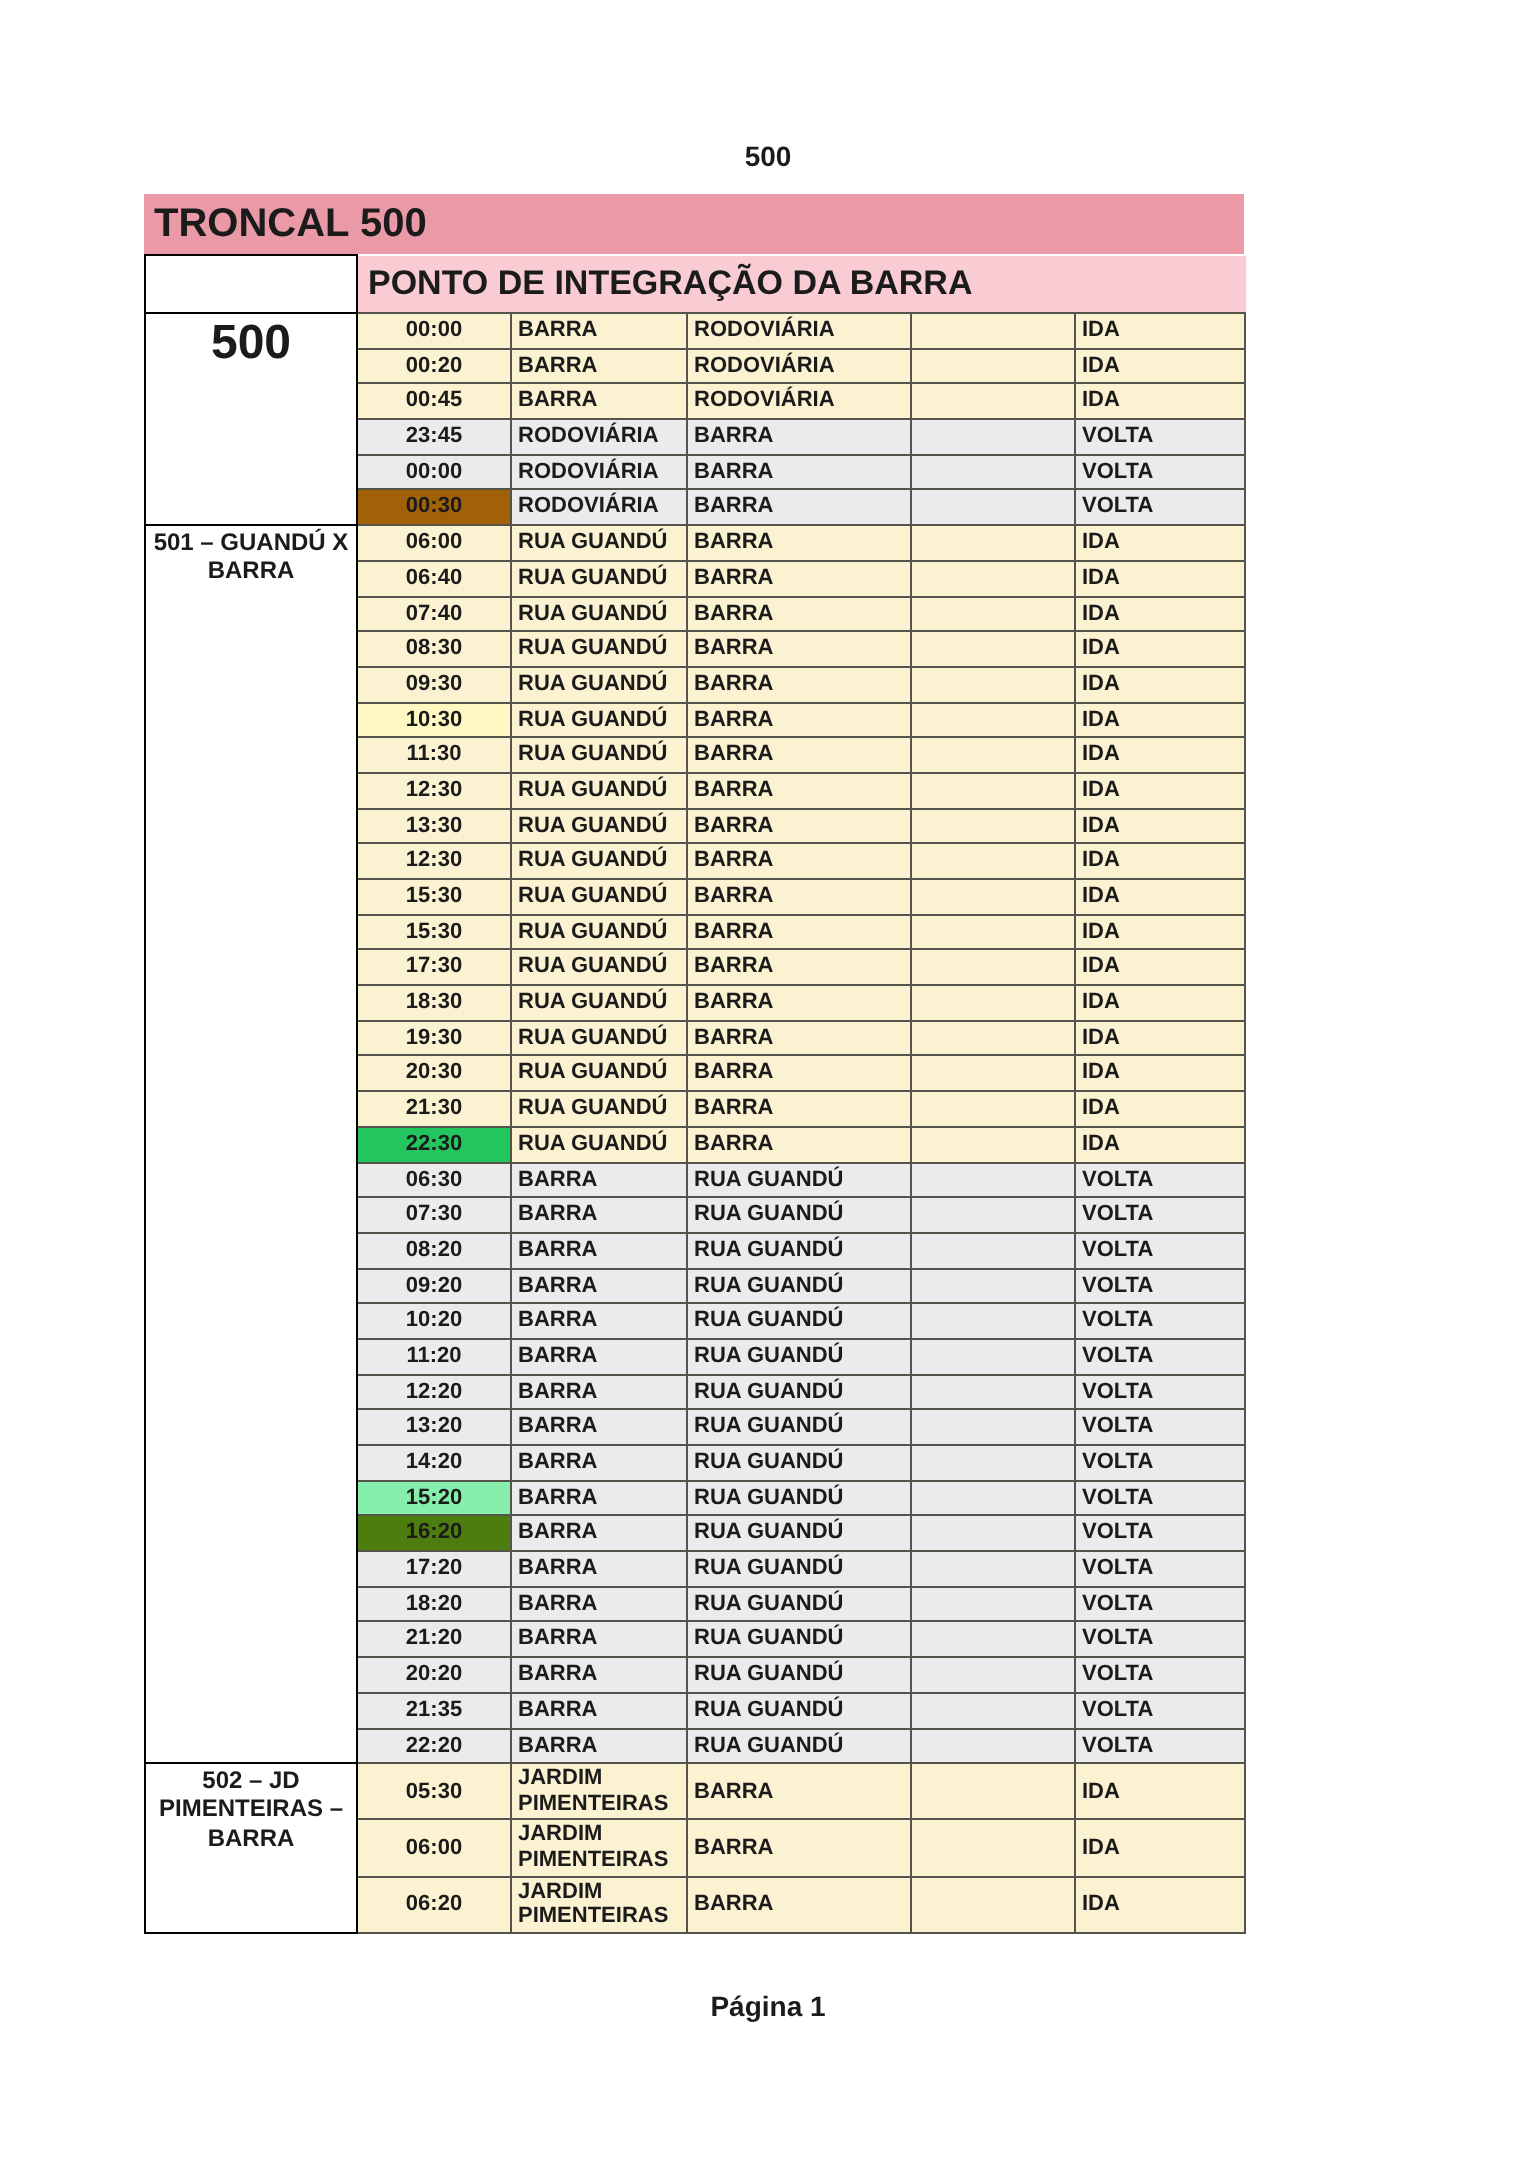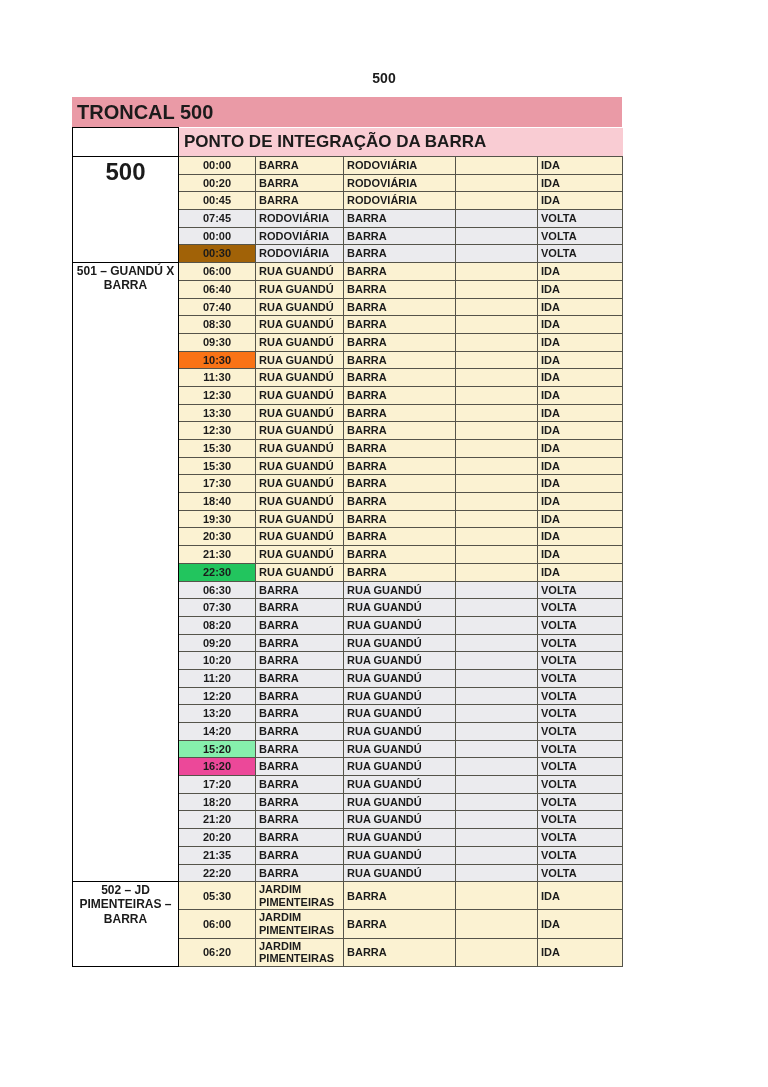--- a/index.html
+++ b/index.html
@@ -128,21 +128,21 @@
           <td class="cell cell-direction" style="background: rgb(251, 242, 210);">IDA</td>
         </tr>
         <tr class="schedule-row">
           <td class="cell cell-time" style="background: rgb(251, 242, 210);">00:45</td>
           <td class="cell cell-origin" style="background: rgb(251, 242, 210);">BARRA</td>
           <td class="cell cell-destination" style="background: rgb(251, 242, 210);">RODOVIÁRIA</td>
           <td class="cell cell-blank" style="background: rgb(251, 242, 210);"></td>
           <td class="cell cell-direction" style="background: rgb(251, 242, 210);">IDA</td>
         </tr>
         <tr class="schedule-row">
-          <td class="cell cell-time" style="background: rgb(235, 235, 238);">07:45</td>
+          <td class="cell cell-time" style="background: rgb(235, 235, 238);">23:45</td>
           <td class="cell cell-origin" style="background: rgb(235, 235, 238);">RODOVIÁRIA</td>
           <td class="cell cell-destination" style="background: rgb(235, 235, 238);">BARRA</td>
           <td class="cell cell-blank" style="background: rgb(235, 235, 238);"></td>
           <td class="cell cell-direction" style="background: rgb(235, 235, 238);">VOLTA</td>
         </tr>
         <tr class="schedule-row">
           <td class="cell cell-time" style="background: rgb(235, 235, 238);">00:00</td>
           <td class="cell cell-origin" style="background: rgb(235, 235, 238);">RODOVIÁRIA</td>
           <td class="cell cell-destination" style="background: rgb(235, 235, 238);">BARRA</td>
           <td class="cell cell-blank" style="background: rgb(235, 235, 238);"></td>
@@ -186,21 +186,21 @@
           <td class="cell cell-direction" style="background: rgb(251, 242, 210);">IDA</td>
         </tr>
         <tr class="schedule-row">
           <td class="cell cell-time" style="background: rgb(251, 242, 210);">09:30</td>
           <td class="cell cell-origin" style="background: rgb(251, 242, 210);">RUA GUANDÚ</td>
           <td class="cell cell-destination" style="background: rgb(251, 242, 210);">BARRA</td>
           <td class="cell cell-blank" style="background: rgb(251, 242, 210);"></td>
           <td class="cell cell-direction" style="background: rgb(251, 242, 210);">IDA</td>
         </tr>
         <tr class="schedule-row">
-          <td class="cell cell-time" style="background: #f97316;">10:30</td>
+          <td class="cell cell-time" style="background: #fef9c3;">10:30</td>
           <td class="cell cell-origin" style="background: rgb(251, 242, 210);">RUA GUANDÚ</td>
           <td class="cell cell-destination" style="background: rgb(251, 242, 210);">BARRA</td>
           <td class="cell cell-blank" style="background: rgb(251, 242, 210);"></td>
           <td class="cell cell-direction" style="background: rgb(251, 242, 210);">IDA</td>
         </tr>
         <tr class="schedule-row">
           <td class="cell cell-time" style="background: rgb(251, 242, 210);">11:30</td>
           <td class="cell cell-origin" style="background: rgb(251, 242, 210);">RUA GUANDÚ</td>
           <td class="cell cell-destination" style="background: rgb(251, 242, 210);">BARRA</td>
           <td class="cell cell-blank" style="background: rgb(251, 242, 210);"></td>
@@ -242,21 +242,21 @@
           <td class="cell cell-direction" style="background: rgb(251, 242, 210);">IDA</td>
         </tr>
         <tr class="schedule-row">
           <td class="cell cell-time" style="background: rgb(251, 242, 210);">17:30</td>
           <td class="cell cell-origin" style="background: rgb(251, 242, 210);">RUA GUANDÚ</td>
           <td class="cell cell-destination" style="background: rgb(251, 242, 210);">BARRA</td>
           <td class="cell cell-blank" style="background: rgb(251, 242, 210);"></td>
           <td class="cell cell-direction" style="background: rgb(251, 242, 210);">IDA</td>
         </tr>
         <tr class="schedule-row">
-          <td class="cell cell-time" style="background: rgb(251, 242, 210);">18:40</td>
+          <td class="cell cell-time" style="background: rgb(251, 242, 210);">18:30</td>
           <td class="cell cell-origin" style="background: rgb(251, 242, 210);">RUA GUANDÚ</td>
           <td class="cell cell-destination" style="background: rgb(251, 242, 210);">BARRA</td>
           <td class="cell cell-blank" style="background: rgb(251, 242, 210);"></td>
           <td class="cell cell-direction" style="background: rgb(251, 242, 210);">IDA</td>
         </tr>
         <tr class="schedule-row">
           <td class="cell cell-time" style="background: rgb(251, 242, 210);">19:30</td>
           <td class="cell cell-origin" style="background: rgb(251, 242, 210);">RUA GUANDÚ</td>
           <td class="cell cell-destination" style="background: rgb(251, 242, 210);">BARRA</td>
           <td class="cell cell-blank" style="background: rgb(251, 242, 210);"></td>
@@ -347,21 +347,21 @@
           <td class="cell cell-direction" style="background: rgb(235, 235, 238);">VOLTA</td>
         </tr>
         <tr class="schedule-row">
           <td class="cell cell-time" style="background: #86efac;">15:20</td>
           <td class="cell cell-origin" style="background: rgb(235, 235, 238);">BARRA</td>
           <td class="cell cell-destination" style="background: rgb(235, 235, 238);">RUA GUANDÚ</td>
           <td class="cell cell-blank" style="background: rgb(235, 235, 238);"></td>
           <td class="cell cell-direction" style="background: rgb(235, 235, 238);">VOLTA</td>
         </tr>
         <tr class="schedule-row">
-          <td class="cell cell-time" style="background: #ec4899;">16:20</td>
+          <td class="cell cell-time" style="background: #4d7c0f;">16:20</td>
           <td class="cell cell-origin" style="background: rgb(235, 235, 238);">BARRA</td>
           <td class="cell cell-destination" style="background: rgb(235, 235, 238);">RUA GUANDÚ</td>
           <td class="cell cell-blank" style="background: rgb(235, 235, 238);"></td>
           <td class="cell cell-direction" style="background: rgb(235, 235, 238);">VOLTA</td>
         </tr>
         <tr class="schedule-row">
           <td class="cell cell-time" style="background: rgb(235, 235, 238);">17:20</td>
           <td class="cell cell-origin" style="background: rgb(235, 235, 238);">BARRA</td>
           <td class="cell cell-destination" style="background: rgb(235, 235, 238);">RUA GUANDÚ</td>
           <td class="cell cell-blank" style="background: rgb(235, 235, 238);"></td>
@@ -422,14 +422,15 @@
         <tr class="schedule-row">
           <td class="cell cell-time" style="background: rgb(251, 242, 210);">06:20</td>
           <td class="cell cell-origin" style="background: rgb(251, 242, 210);">JARDIM PIMENTEIRAS</td>
           <td class="cell cell-destination" style="background: rgb(251, 242, 210);">BARRA</td>
           <td class="cell cell-blank" style="background: rgb(251, 242, 210);"></td>
           <td class="cell cell-direction" style="background: rgb(251, 242, 210);">IDA</td>
         </tr>
       </tbody>
   </table>
 
+  <div class="footer">Página 1</div>
 
 </div>
 
 </body></html>

